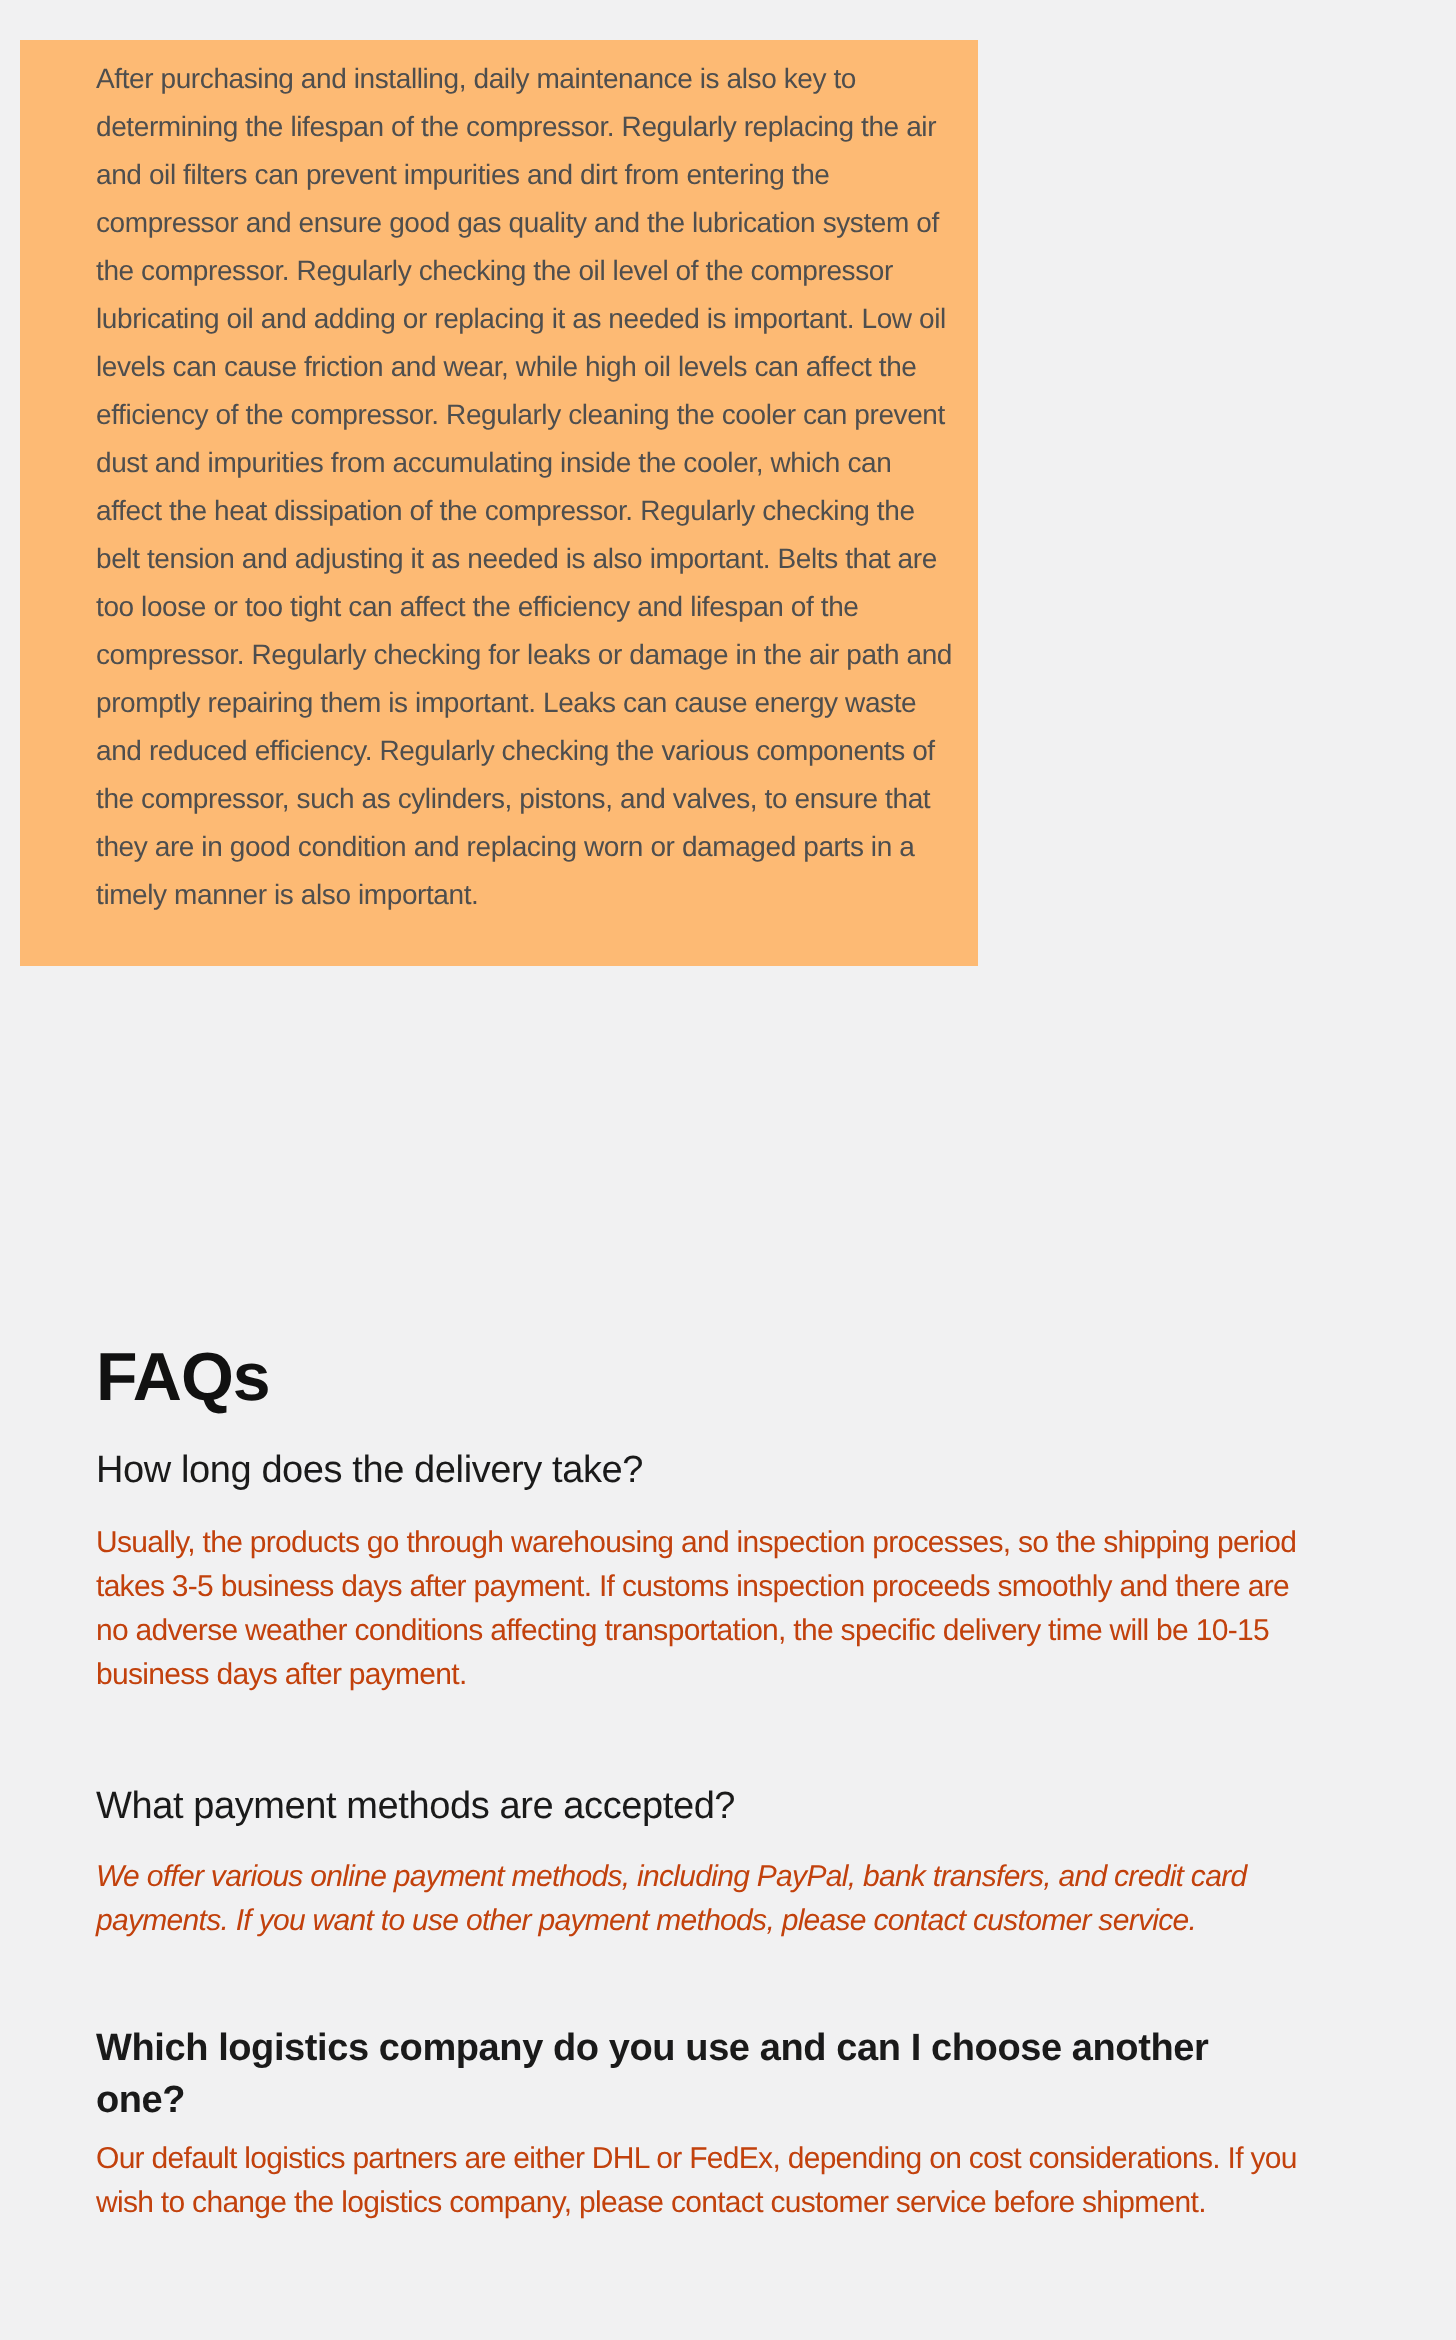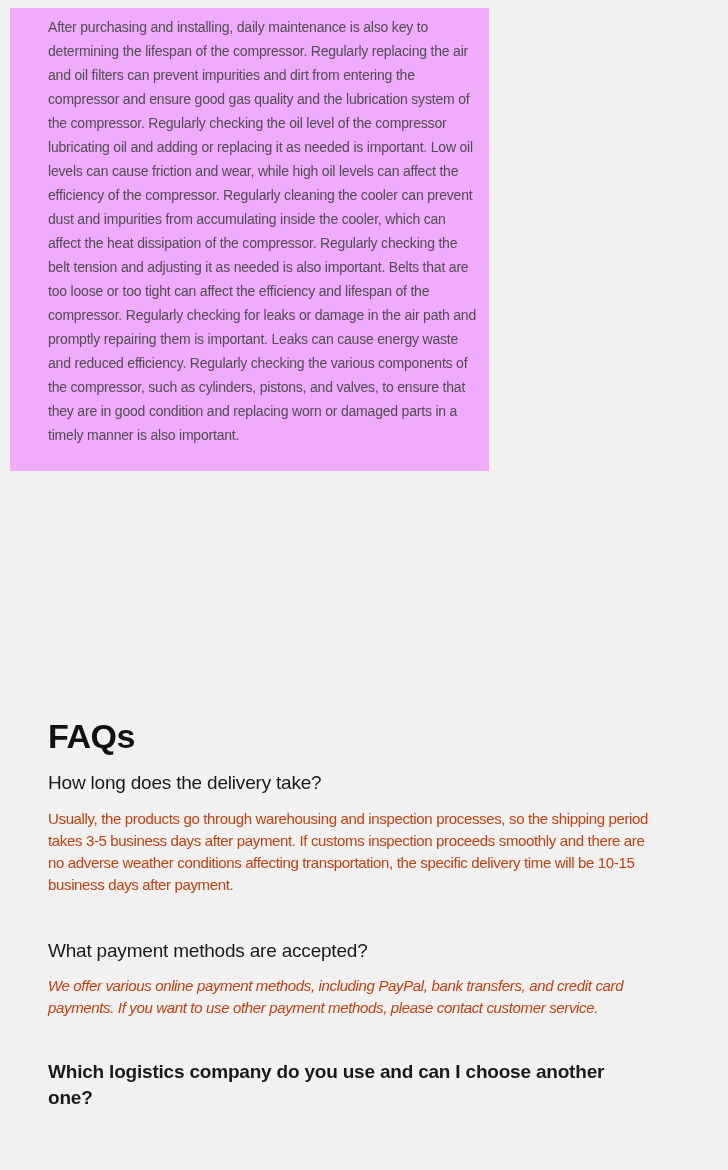--- a/index.html
+++ b/index.html
@@ -12,40 +12,40 @@
     position: relative;
     background: #f1f1f2;
     font-family: "Liberation Sans", sans-serif;
     overflow: hidden;
   }
 
   
   .desc-panel {
     position: absolute;
     left: 10px;
-    top: 8px;
+    top: 20px;
     width: 479px;
     height: 463px;
-    background: #f0abfc;
+    background: #fdba74;
     overflow: hidden;
   }
   .desc-text {
     margin: 0;
     padding: 7px 10px 0 38px;
     font-size: 14px;
     line-height: 24px;
     letter-spacing: -0.2px;
     color: #4e4e4e;
   }
 
   
   .faq-section {
     position: absolute;
     left: 48px;
-    top: 719px;
+    top: 672px;
     width: 612px;
   }
   .faq-title {
     margin: 0;
     font-size: 34px;
     line-height: 34px;
     font-weight: 700;
     letter-spacing: -0.5px;
     color: #111111;
   }
@@ -83,13 +83,14 @@
 <div class="faq-section">
   <h2 class="faq-title">FAQs</h2>
 
   <h3 class="faq-question q1">How long does the delivery take?</h3>
   <p class="faq-answer a1">Usually, the products go through warehousing and inspection processes, so the shipping period takes 3-5 business days after payment. If customs inspection proceeds smoothly and there are no adverse weather conditions affecting transportation, the specific delivery time will be 10-15 business days after payment.</p>
 
   <h3 class="faq-question q2">What payment methods are accepted?</h3>
   <p class="faq-answer a2">We offer various online payment methods, including PayPal, bank transfers, and credit card payments. If you want to use other payment methods, please contact customer service.</p>
 
   <h3 class="faq-question q3">Which logistics company do you use and can I choose another one?</h3>
+  <p class="faq-answer a3">Our default logistics partners are either DHL or FedEx, depending on cost considerations. If you wish to change the logistics company, please contact customer service before shipment.</p>
 </div>
 
 </body></html>

